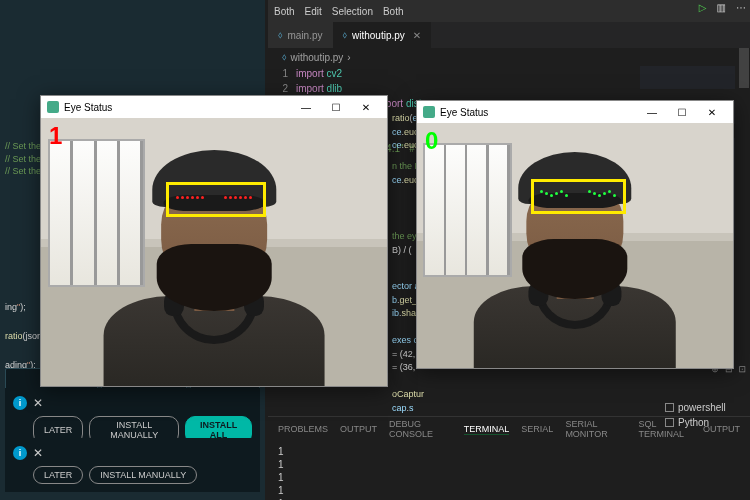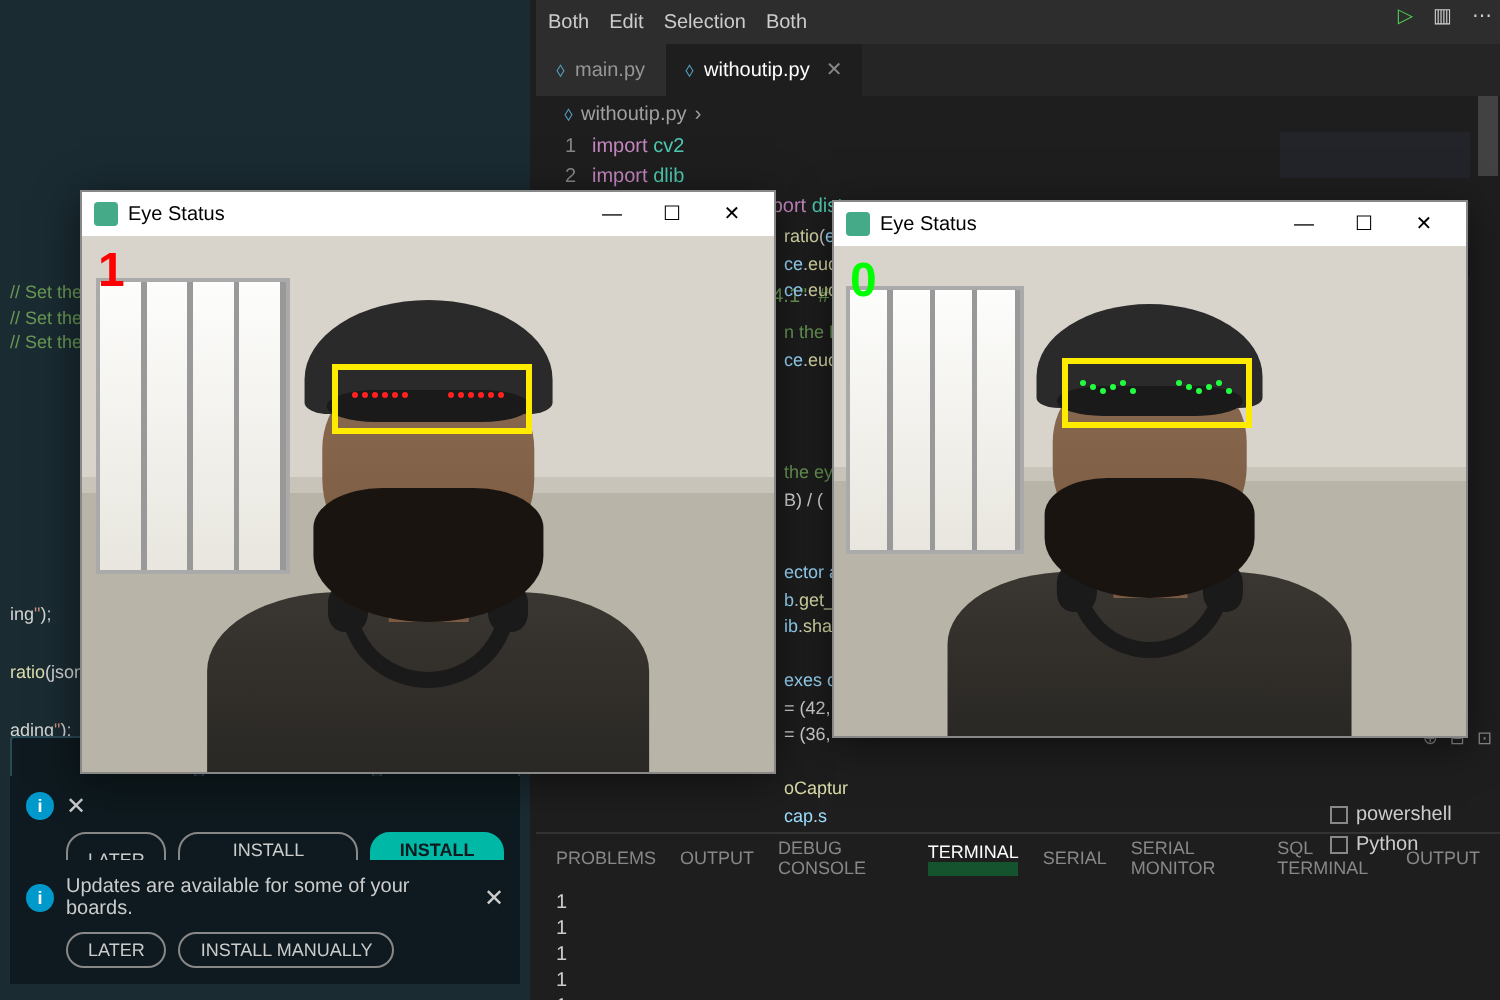--- a/index.html
+++ b/index.html
@@ -41,21 +41,21 @@
 .mod{color:#4ec9b0}
 .cmt{color:#6a9955}
 .fn2{color:#dcdcaa}
 .var{color:#9cdcfe}
 .op{color:#d4d4d4}
 .minimap{position:absolute;right:15px;top:66px;width:95px;height:290px;background:#1e1e1e;opacity:.35}
 .minimap-content{background:linear-gradient(#2a3040 0 8%,transparent 8% 12%,#2a3040 12% 20%,transparent 20% 25%,#2a3040 25% 60%,transparent 60%);width:100%;height:100%}
 .terminal-panel{position:absolute;left:268px;right:0;bottom:0;height:84px;background:#1e1e1e;border-top:1px solid #333}
 .terminal-tabs{height:24px;display:flex;align-items:center;gap:12px;padding:0 10px;font-size:9px;color:#888}
 .terminal-tabs span{cursor:pointer}
-.terminal-tabs .active{color:#fff;border-bottom:7px solid #14532d}
+.terminal-tabs .active{color:#fff;border-bottom:1px solid #14532d}
 .terminal-body{padding:4px 10px;font-family:Consolas,monospace;font-size:10px;color:#ccc;line-height:1.3}
 .terminal-right{position:absolute;right:4px;bottom:70px;width:85px;font-size:10px;color:#ccc}
 .terminal-right-item{display:flex;align-items:center;gap:4px;padding:2px 4px;cursor:pointer}
 .terminal-right-item .sq{width:9px;height:9px;border:1px solid #888}
 .scrollbar-v{position:absolute;right:0;top:48px;bottom:118px;width:12px;background:#1e1e1e}
 .scrollbar-thumb{position:absolute;right:1px;top:0;width:10px;height:40px;background:#424242;border-radius:0}
 .win-icons{position:absolute;right:4px;top:2px;display:flex;gap:10px;font-size:10px;color:#ccc}
 .status-icons{position:absolute;right:4px;top:364px;display:flex;gap:6px;font-size:9px;color:#888}
 
 .cv-window{position:absolute;background:#f0f0f0;border:1px solid #888;box-shadow:0 4px 20px rgba(0,0,0,.5)}
@@ -142,21 +142,20 @@
     </div>
     <div class="notif-btns">
       <button class="pill-btn">LATER</button>
       <button class="pill-btn">INSTALL MANUALLY</button>
       <button class="pill-btn primary">INSTALL ALL</button>
     </div>
   </div>
   <div class="notif notif2">
     <div class="notif-row">
       <div class="notif-icon">i</div>
-      <div class="notif-text">Updates are available for some of your boards.</div>
       <div class="notif-close">✕</div>
     </div>
     <div class="notif-btns">
       <button class="pill-btn">LATER</button>
       <button class="pill-btn">INSTALL MANUALLY</button>
     </div>
   </div>
 </div>
 
 <div class="vscode-main">

